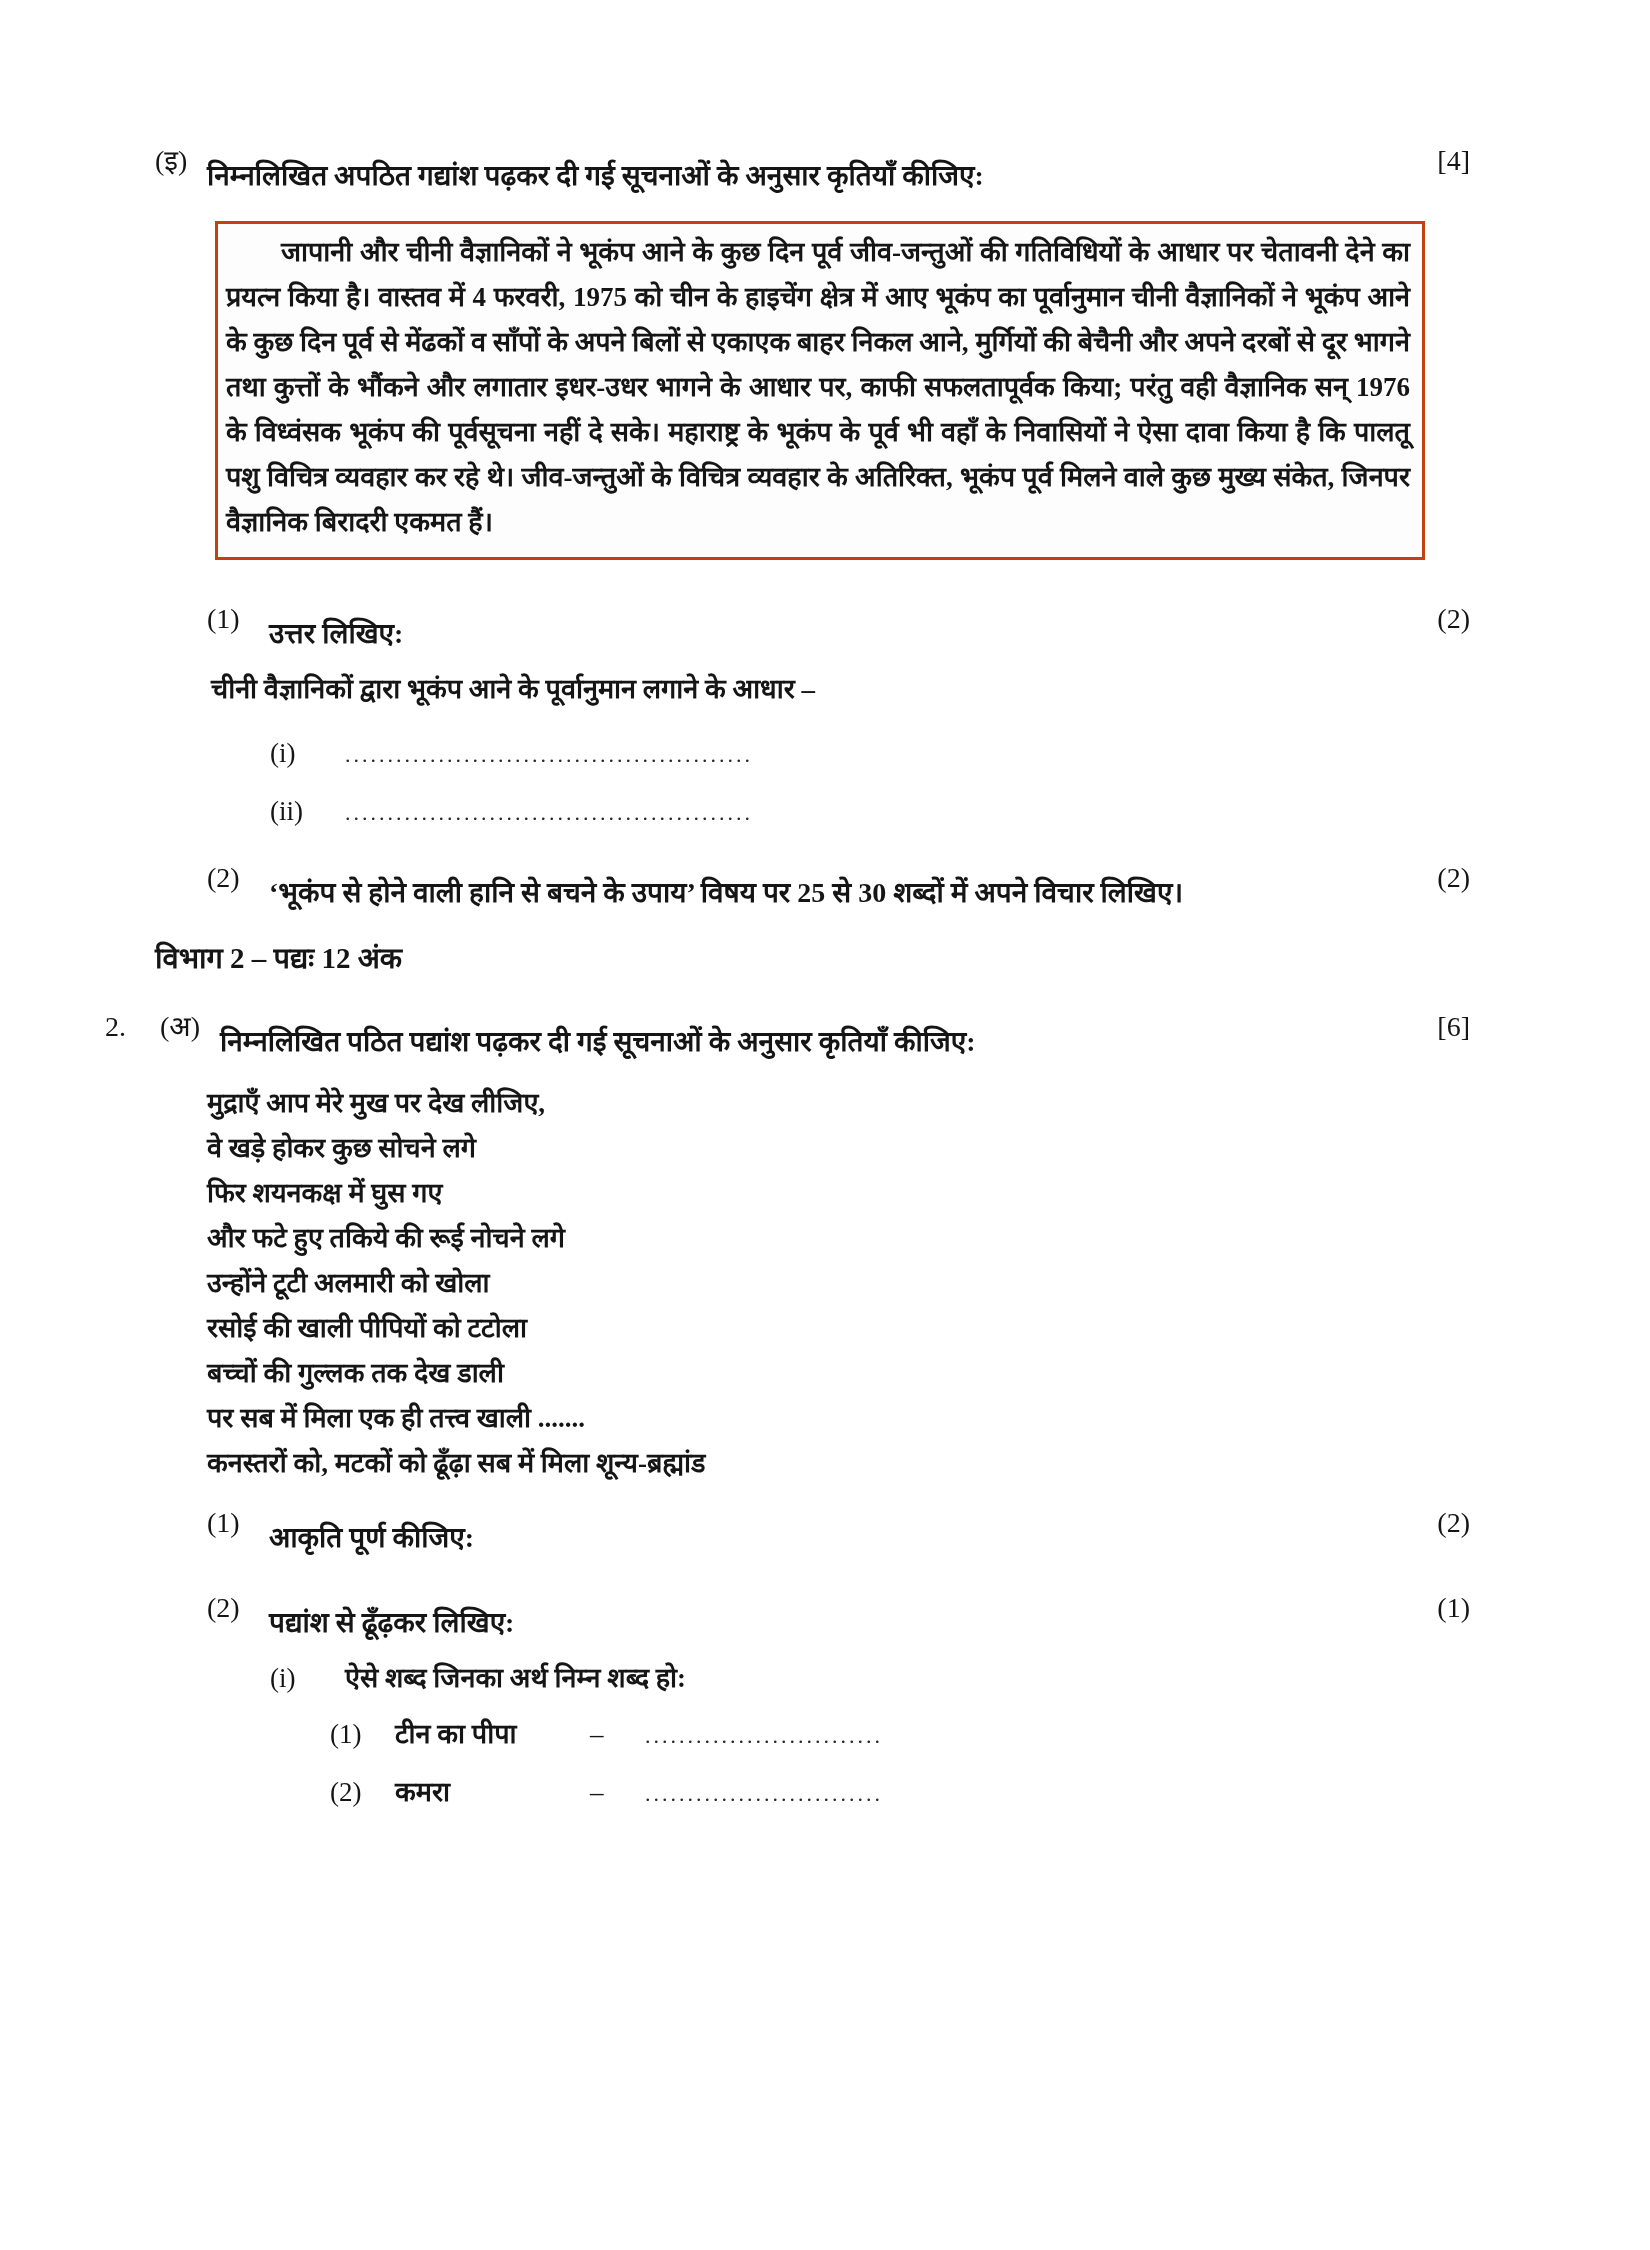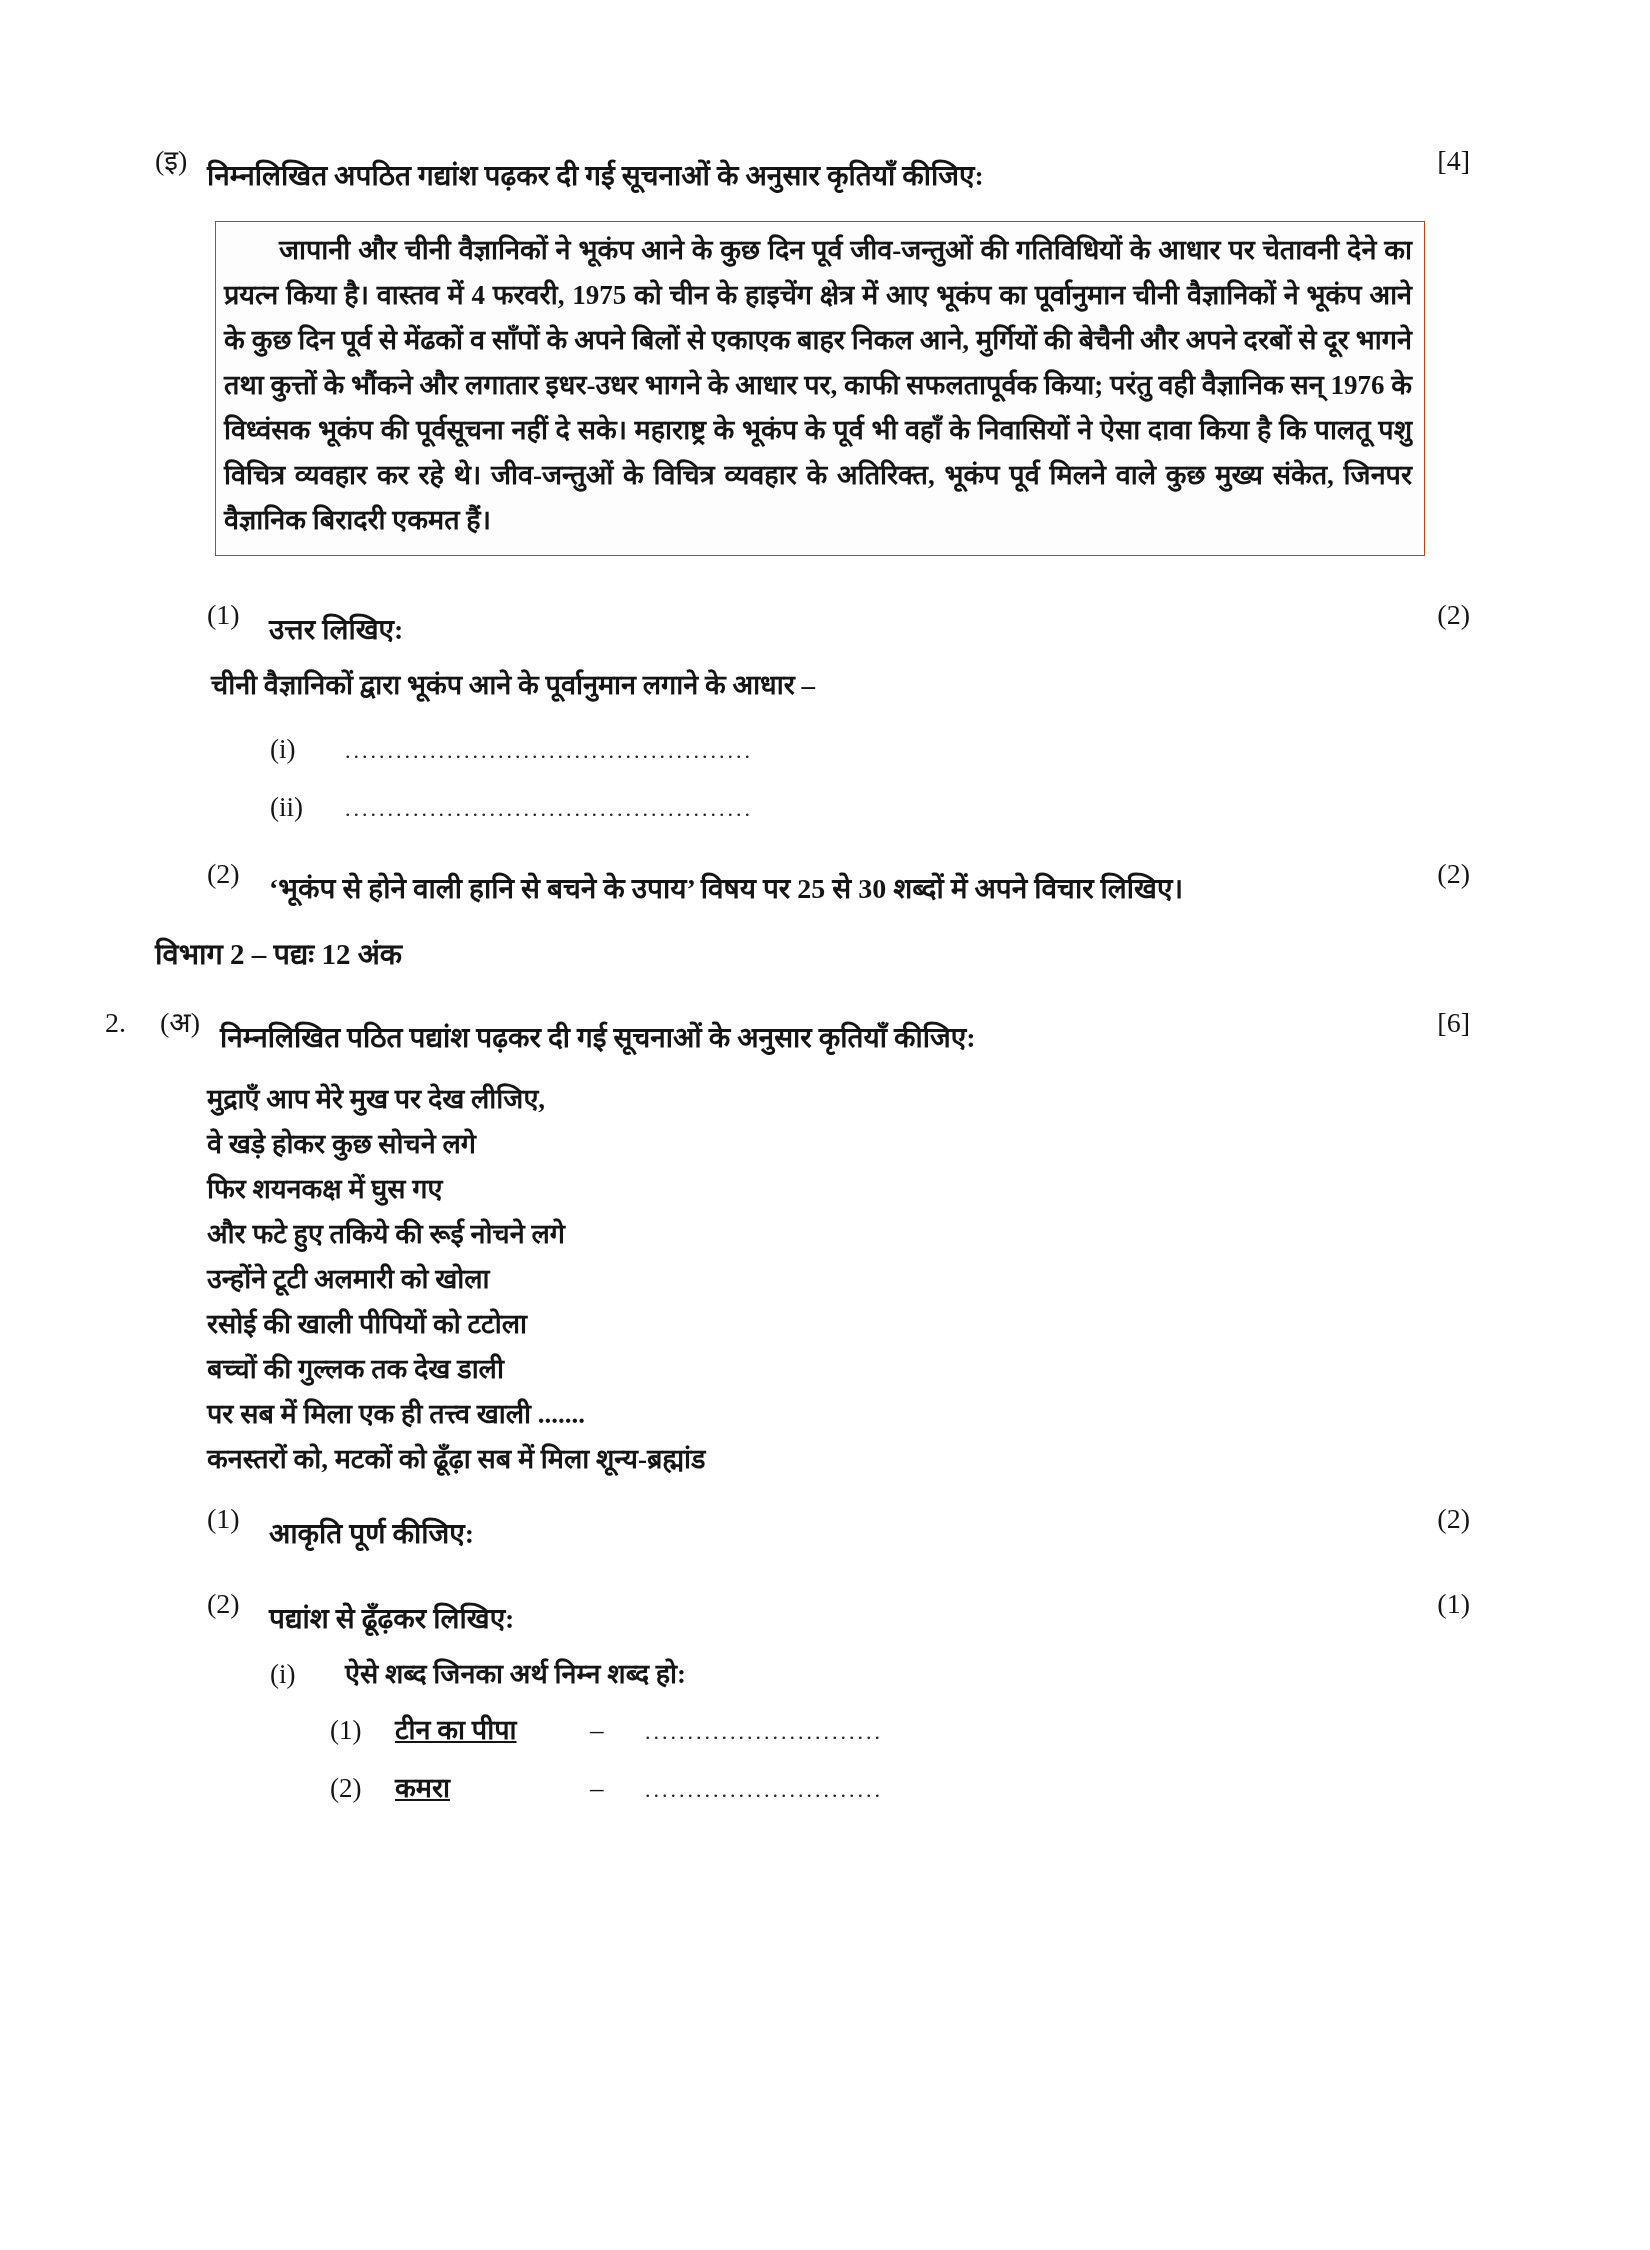--- a/index.html
+++ b/index.html
@@ -23,21 +23,21 @@
   .q2row .sublabel{flex:none;width:60px;font-weight:400;}
 
   .sub1{margin-left:52px;}
   .sub1 .num{width:62px;}
   .indent1{margin-left:115px;}
   .indent2{margin-left:175px;}
 
   
   .passage-box{
     margin:24px 45px 0 60px;
-    border:1px solid #c2410c;
+    border:3px solid #c2410c;
     padding:6px 12px 12px 8px;
     background:#fdfdfd;
   }
   .passage-text{
     margin:0;
     font-size:27px;
     font-weight:700;
     line-height:45px;
     text-align:justify;
     text-indent:55px;
@@ -70,21 +70,21 @@
   .dbox.br{left:877px;top:206px;width:164px;height:84px;}
   .dcenter{
     position:absolute;left:565px;top:126px;
     font-size:30px;font-weight:700;white-space:nowrap;
   }
   .arrows{position:absolute;left:0;top:0;}
 
   
   .wordrow{display:flex;align-items:baseline;font-size:27px;line-height:40px;}
   .wordrow .num{flex:none;width:65px;font-weight:400;}
-  .wordrow .word{flex:none;width:195px;font-weight:700;text-decoration:underline;}
+  .wordrow .word{flex:none;width:195px;font-weight:700;}
   .wordrow .dash{flex:none;width:55px;font-weight:400;}
 
   .mt38{margin-top:38px;}
   .mt24{margin-top:24px;}
   .mt26{margin-top:26px;}
   .mt28{margin-top:28px;}
   .mt22{margin-top:22px;}
   .mt16{margin-top:16px;}
   .mt14{margin-top:14px;}
 </style>

